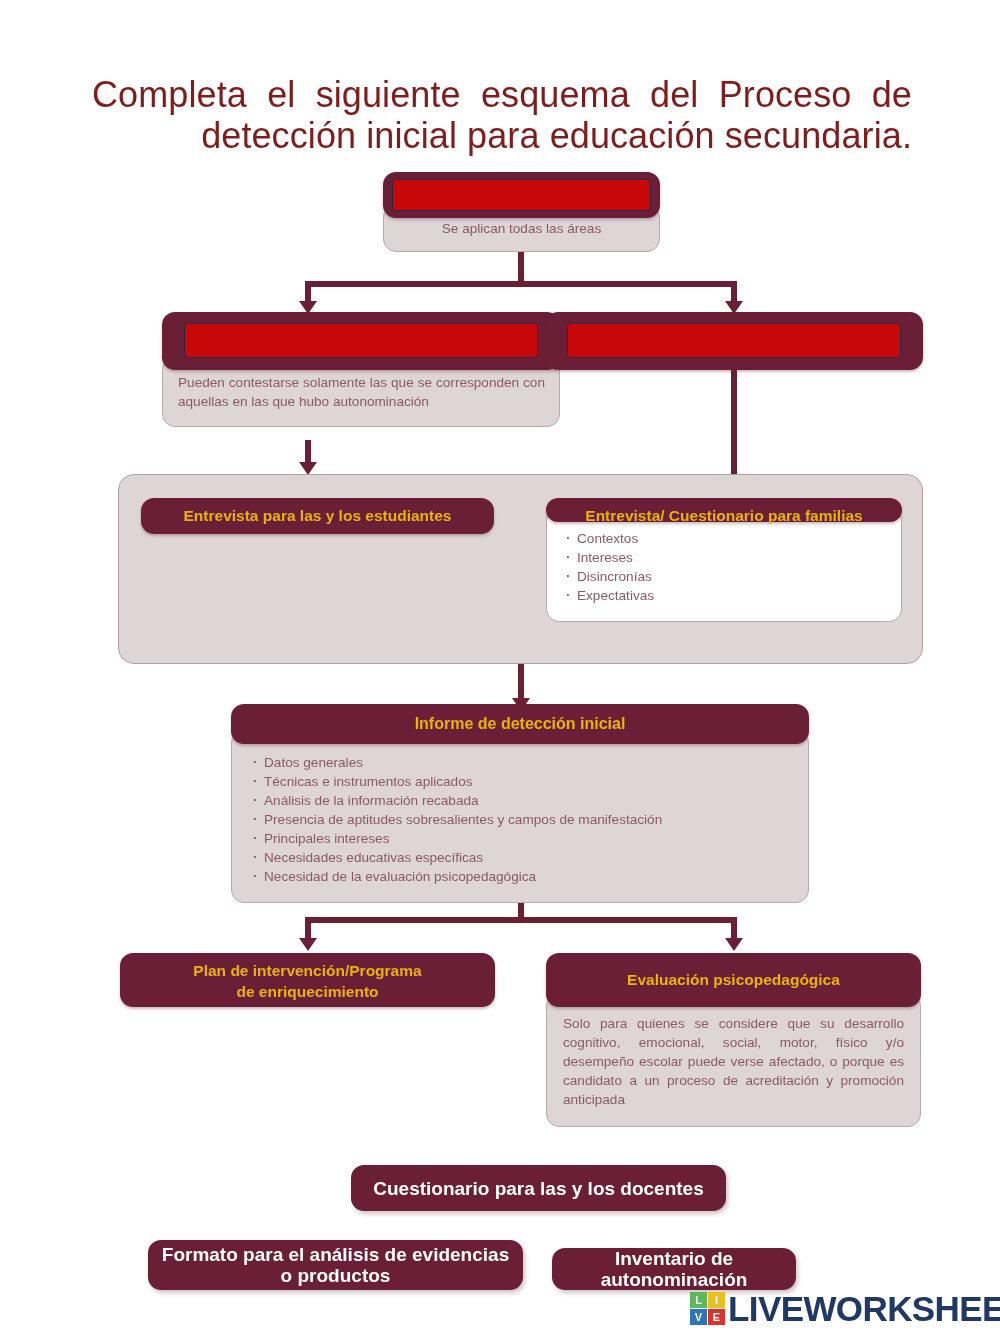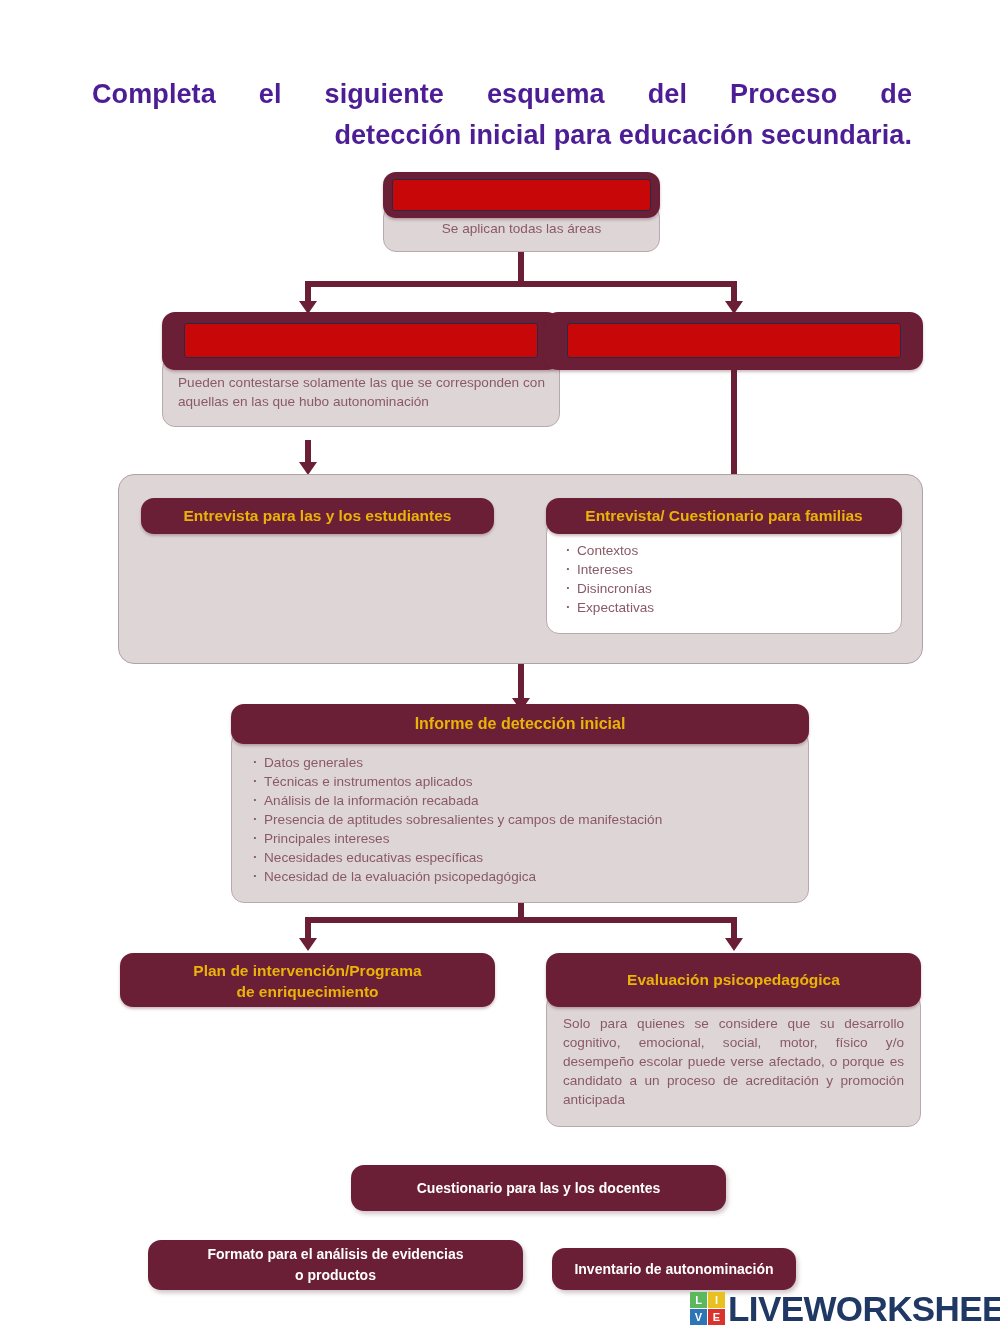--- a/index.html
+++ b/index.html
@@ -16,25 +16,25 @@
     font-family: "Liberation Sans", sans-serif;
     -webkit-font-smoothing: antialiased;
   }
 
   
   .worksheet-title {
     position: absolute;
     left: 92px;
     top: 74px;
     width: 820px;
-    font-size: 27px;
+    font-size: 36px;
     line-height: 41px;
-    color: #4c1d95;
+    color: #7f1d1d;
     text-align: justify;
-    font-weight: 700;
+    font-weight: 400;
     letter-spacing: 0.1px;
   }
   .worksheet-title > span { display: block; }
   .worksheet-title .l1 {
     text-align: justify;
     text-align-last: justify;
   }
   .worksheet-title .l2 { text-align: right; }
 
   
@@ -131,21 +131,21 @@
     box-sizing: border-box;
     z-index: 1;
   }
 
   
   .chip {
     position: absolute;
     background: #6B1F37;
     color: #ffffff;
     border-radius: 13px;
-    font-size: 14px;
+    font-size: 19px;
     font-weight: 700;
     line-height: 21px;
     display: flex;
     align-items: center;
     justify-content: center;
     text-align: center;
     box-sizing: border-box;
     box-shadow: 2px 3px 4px rgba(120,90,100,0.35);
     z-index: 4;
   }
@@ -241,21 +241,21 @@
   </div>
 </div>
 
 <div class="group-panel" style="left:118px; top:474px; width:805px; height:190px;"></div>
 
 <div class="node" style="left:141px; top:498px; width:353px;">
   <div class="node-header" style="height:36px; line-height:36px; padding:0 12px;">Entrevista para las y los estudiantes</div>
 </div>
 
 <div class="node" style="left:546px; top:498px; width:356px;">
-  <div class="node-header" style="height:36px; line-height:36px; padding:0 26px;">Entrevista/ Cuestionario para familias</div>
+  <div class="node-header" style="height:24px; line-height:36px; padding:0 26px;">Entrevista/ Cuestionario para familias</div>
   <div class="node-body white has-header" style="padding:20px 14px 16px 18px; min-height:107px;">
     <ul class="bullets">
       <li>Contextos</li>
       <li>Intereses</li>
       <li>Disincronías</li>
       <li>Expectativas</li>
     </ul>
   </div>
 </div>
 

